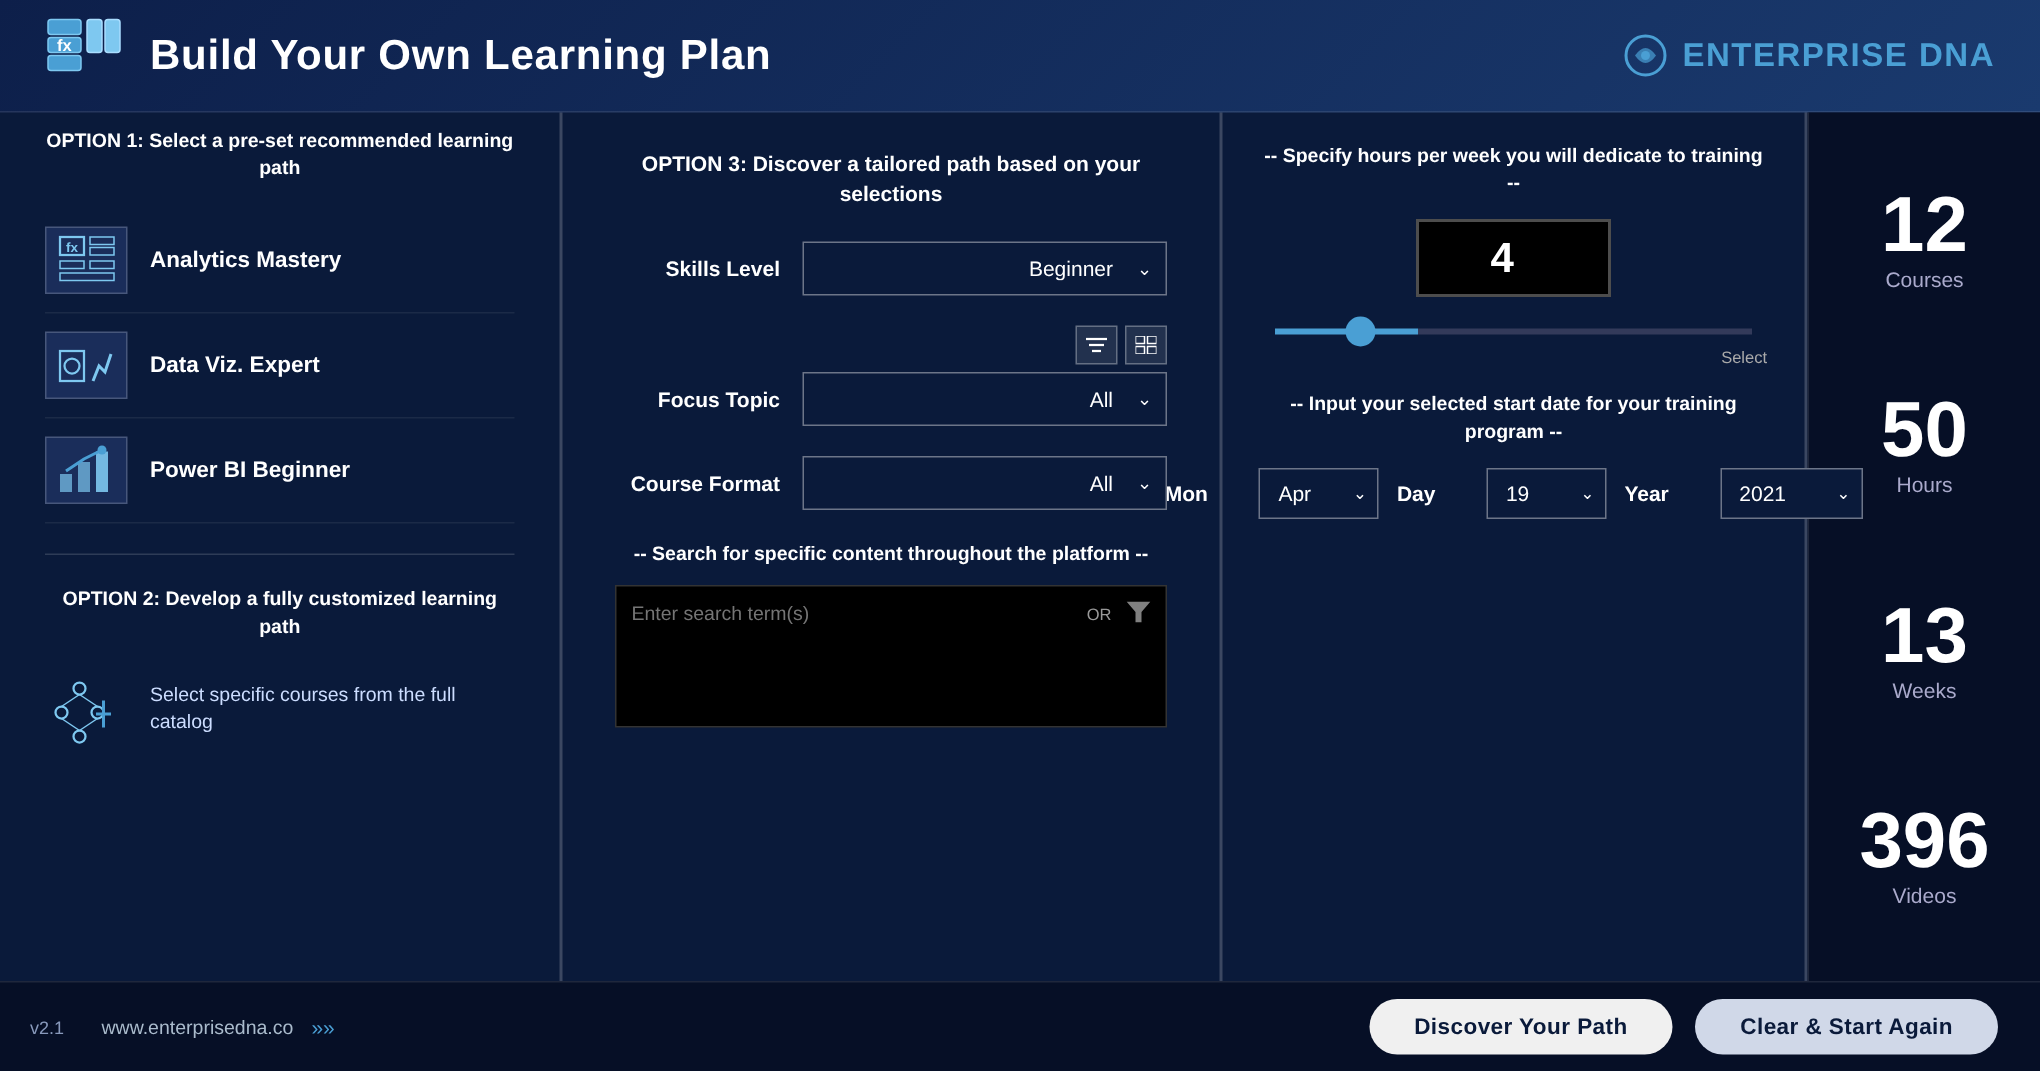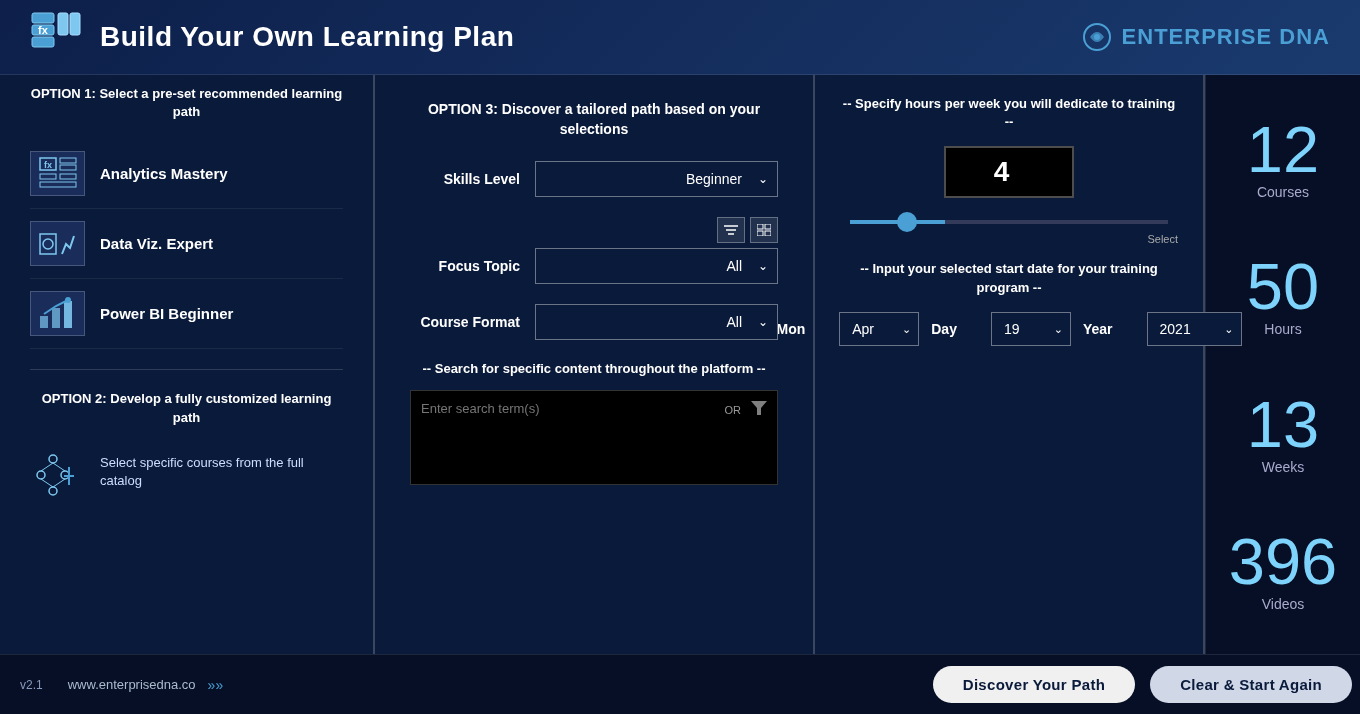--- a/index.html
+++ b/index.html
@@ -391,42 +391,42 @@
       flex-direction: column;
       align-items: center;
       justify-content: space-around;
       padding: 15px 10px;
       border-left: 1px solid rgba(255,255,255,0.1);
     }
     .stat-item {
       text-align: center;
     }
     .stat-number {
-      font-size: 65px;
-      font-weight: 400;
-      color: #7dd3fc;
+      font-size: 52px;
+      font-weight: 700;
+      color: #ffffff;
       line-height: 1;
     }
     .stat-label {
       font-size: 14px;
       color: #aaaacc;
       margin-top: 2px;
     }
 
     
     .footer {
       position: relative;
       z-index: 10;
       height: 60px;
       background: #060f26;
       border-top: 1px solid rgba(255,255,255,0.1);
       display: flex;
       align-items: center;
       justify-content: space-between;
-      padding: 0 8px 0 20px;
+      padding: 0 28px 0 20px;
     }
     .footer-version {
       font-size: 12px;
       color: #8899bb;
     }
     .footer-url {
       display: flex;
       align-items: center;
       gap: 12px;
       font-size: 13px;

